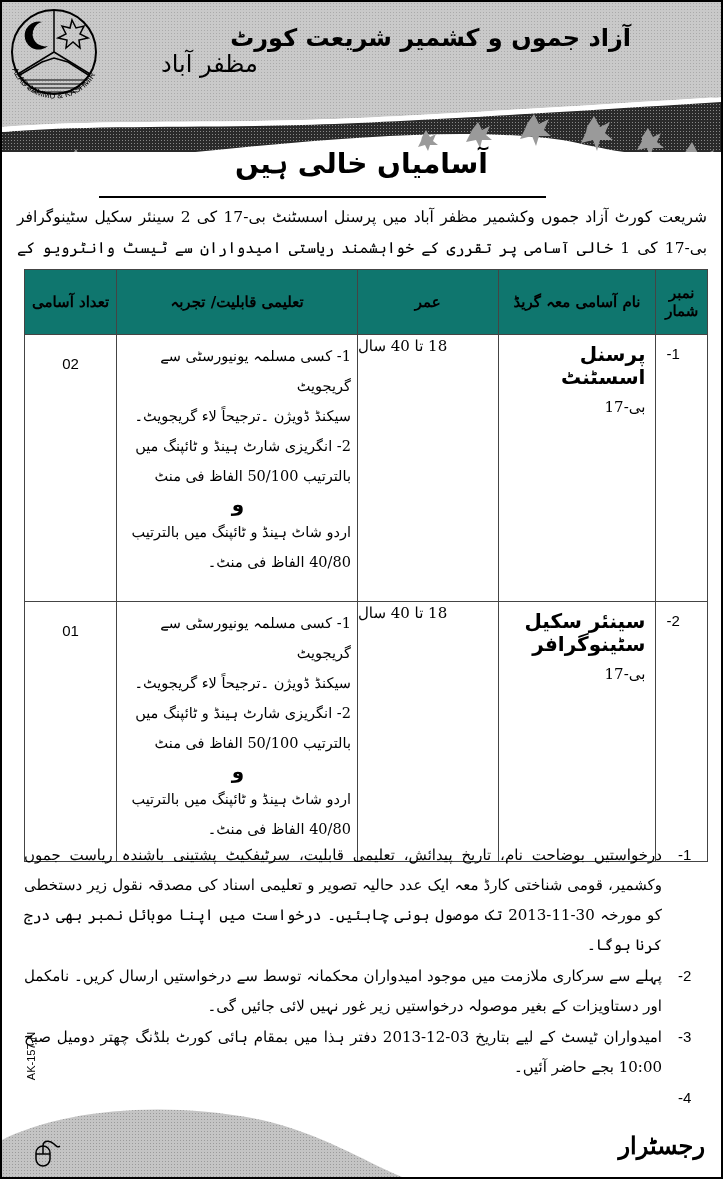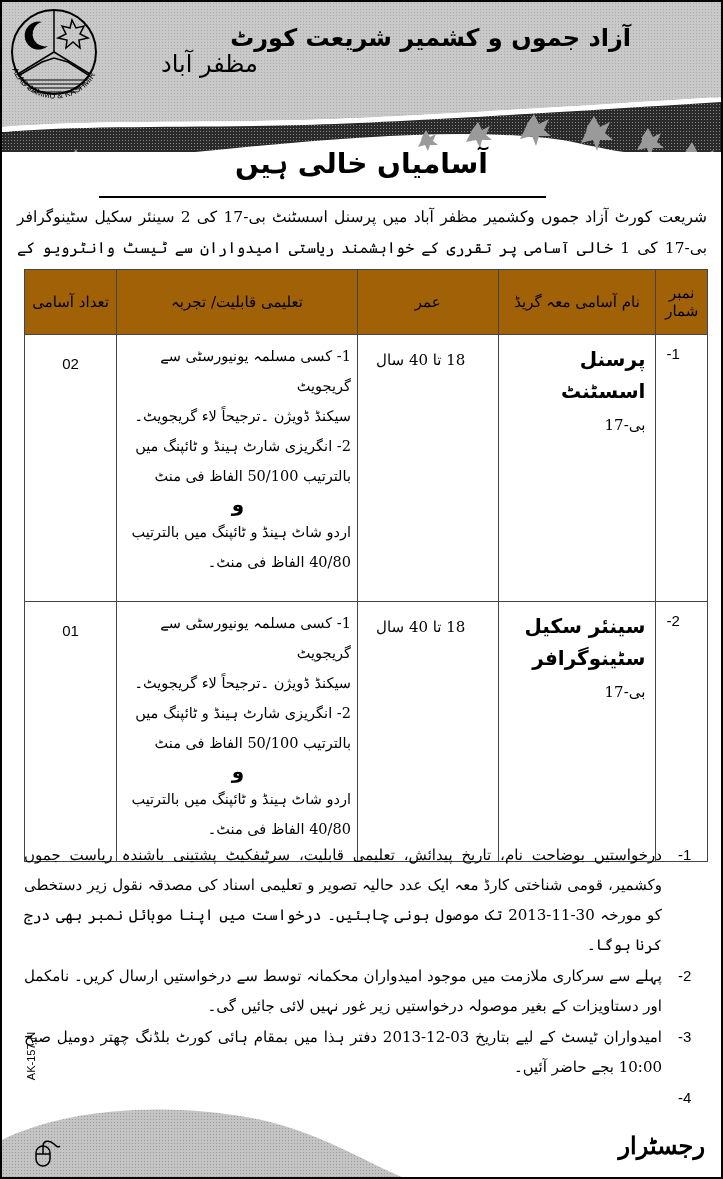--- a/index.html
+++ b/index.html
@@ -19,31 +19,31 @@
     font-weight: bold; font-size: 28px; line-height: 54px; }
   .headline-rule { position: absolute; left: 97px; width: 447px; top: 194px; height: 0; border-top: 2px solid #000; }
 
   .intro { position: absolute; right: 14px; top: 200px; width: 690px; direction: rtl; text-align: justify;
     font-family: "DejaVu Serif", serif; font-size: 15.5px; line-height: 31px; }
 
   
   table.jobs { position: absolute; left: 22px; top: 267px; width: 684px; border-collapse: collapse; direction: rtl;
     font-family: "DejaVu Serif", serif; }
   table.jobs th, table.jobs td { border: 1px solid #444; vertical-align: top; }
-  table.jobs th { background: #a16207; font-weight: normal; font-size: 15px; height: 62px; vertical-align: middle; }
+  table.jobs th { background: #0f766e; font-weight: bold; font-size: 15px; height: 62px; vertical-align: middle; }
   .c-sn { width: 48px; }
   .c-post { width: 153px; }
   .c-age { width: 136px; }
   .c-edu { width: 235px; margin-top: 46px; }
   .c-cnt { width: 88px; }
   td.sn { text-align: left; direction: ltr; padding: 10px 0 0 10px; font-family: "Liberation Sans", sans-serif; font-size: 15px; }
   td.post { text-align: right; padding: 8px 10px 0 6px; }
-  .post-name { font-family: "DejaVu Sans", sans-serif; font-weight: 900; font-size: 20px; line-height: 32px; display: block; }
+  .post-name { font-family: "DejaVu Sans", sans-serif; font-weight: 900; font-size: 20px; line-height: 23px; display: block; }
   .post-grade { display: block; font-size: 15px; line-height: 36px; direction: rtl; }
-  td.age { text-align: center; padding: 16px 14px 0 0; font-size: 15px; }
+  td.age { text-align: left; padding: 2px 14px 0 0; font-size: 15px; }
   td.edu { text-align: right; padding: 6px 6px 8px 8px; font-size: 14.5px; line-height: 30px; margin-top: 20px; }
   .edu-line { display: block; }
   .edu-and { display: block; text-align: center; font-weight: bold; font-size: 20px; line-height: 26px; font-family: "DejaVu Sans", sans-serif; }
   td.cnt { text-align: center; direction: ltr; padding-top: 20px; font-family: "Liberation Sans", sans-serif; font-size: 15px; }
   tr.row1 td { height: 245px; }
   tr.row2 td { height: 238px; }
 
   
   .notes { position: absolute; left: 22px; top: 838px; width: 684px; direction: rtl; font-family: "DejaVu Serif", serif;
     font-size: 15px; line-height: 30px; }

